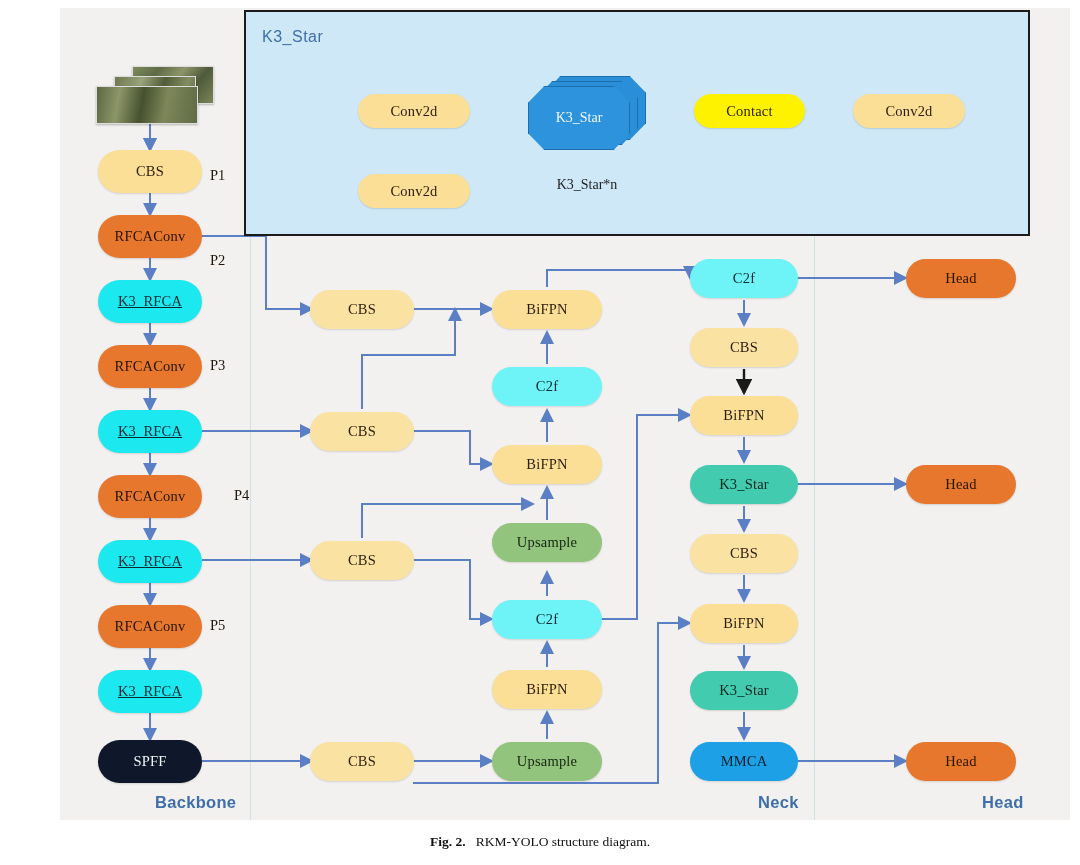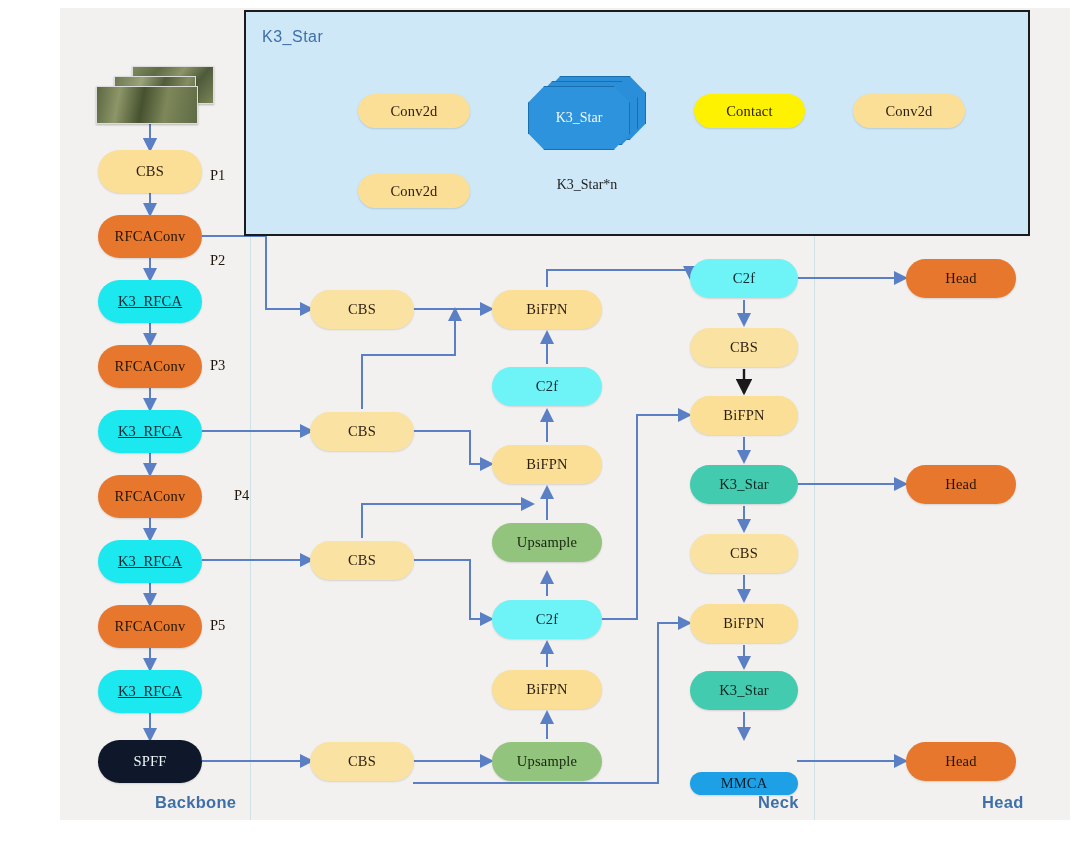--- a/index.html
+++ b/index.html
@@ -290,32 +290,36 @@
   </div>
   <div class="node n-cbs2" style="left:690px;top:534px;width:108px;height:39px;">
     <span>CBS</span>
   </div>
   <div class="node n-bifpn" style="left:690px;top:604px;width:108px;height:39px;">
     <span>BiFPN</span>
   </div>
   <div class="node n-k3star" style="left:690px;top:671px;width:108px;height:39px;">
     <span>K3_Star</span>
   </div>
-  <div class="node n-mmca" style="left:690px;top:772px;width:108px;height:23px;">
+  <div class="node n-mmca" style="left:690px;top:742px;width:108px;height:39px;">
     <span>MMCA</span>
   </div>
 
   <div class="node n-head" style="left:906px;top:259px;width:110px;height:39px;">
     <span>Head</span>
   </div>
   <div class="node n-head" style="left:906px;top:465px;width:110px;height:39px;">
     <span>Head</span>
   </div>
   <div class="node n-head" style="left:906px;top:742px;width:110px;height:39px;">
     <span>Head</span>
   </div>
 
   <div class="seccap" style="left:155px;top:793px;">Backbone</div>
   <div class="seccap" style="left:758px;top:793px;">Neck</div>
   <div class="seccap" style="left:982px;top:793px;">Head</div>
 
+  <div id="caption">
+    <b>Fig. 2.</b>
+    &nbsp;&nbsp;<span>RKM-YOLO structure diagram.</span>
+  </div>
 
 </div>
 
 </body></html>

